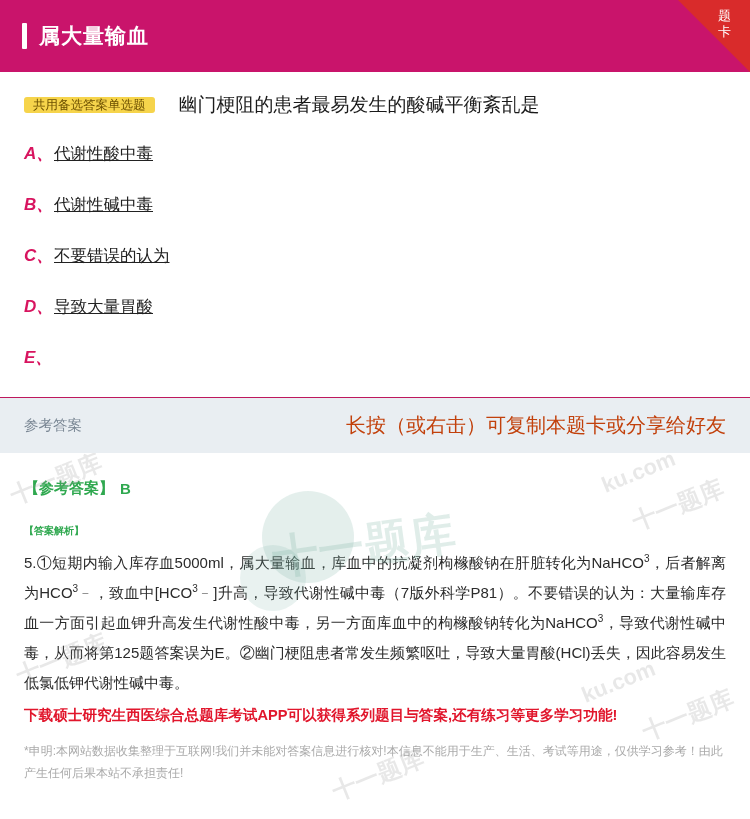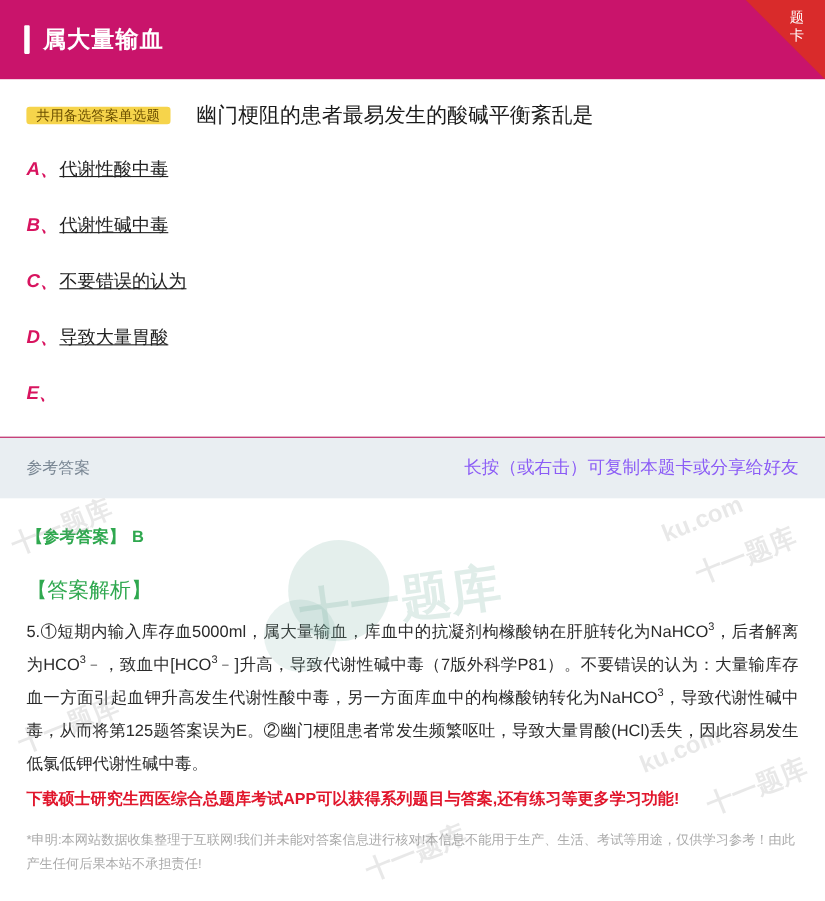--- a/index.html
+++ b/index.html
@@ -128,21 +128,21 @@
     background: #e9eef2;
     height: 56px;
     display: flex;
     align-items: center;
     justify-content: space-between;
     padding: 0 24px;
     position: relative;
     border-top: 1px solid #be185d;
   }
   .answer-band-left { color: #7a8794; font-size: 14.5px; }
-  .answer-band-right { color: #8b5cf6; font-size: 16px; }
+  .answer-band-right { color: #c2410c; font-size: 20px; }
 
   
   .analysis {
     position: relative;
     padding: 26px 24px 0 24px;
     overflow: hidden;
   }
   .ans-head {
     color: #2fa84f;
     font-size: 15px;
@@ -152,22 +152,22 @@
     margin-bottom: 4px;
   }
   .ans-value {
     color: #2fa84f;
     font-size: 15px;
     font-weight: bold;
     margin-left: 6px;
   }
   .ans-head2 {
     color: #2fa84f;
-    font-size: 19px;
-    font-weight: normal;
+    font-size: 10px;
+    font-weight: bold;
     margin-top: 26px;
     margin-bottom: 10px;
   }
   .ans-body {
     font-size: 15px;
     line-height: 2.0;
     color: #2b2b2b;
     text-align: justify;
   }
   sup { font-size: 10px; vertical-align: super; }

